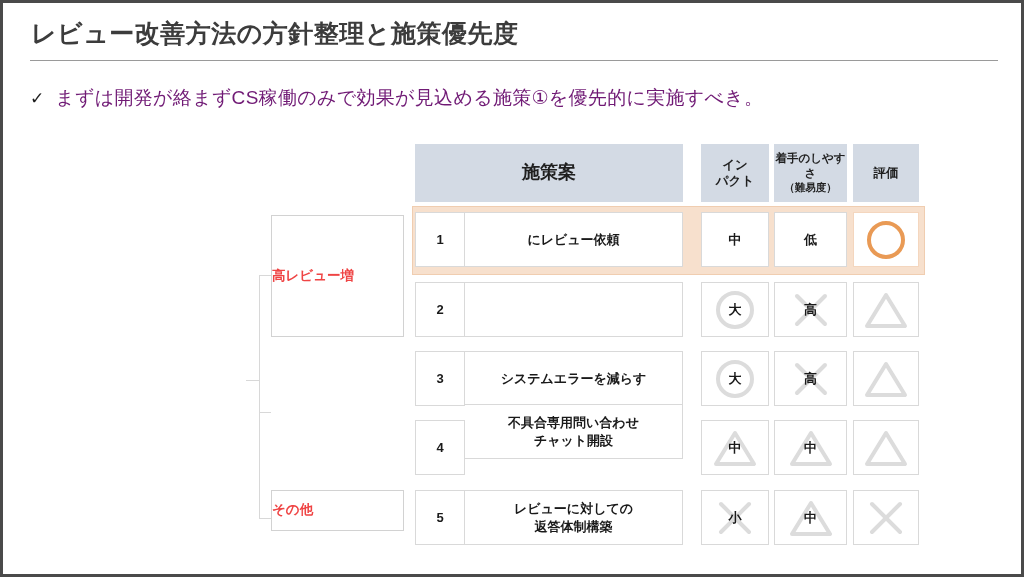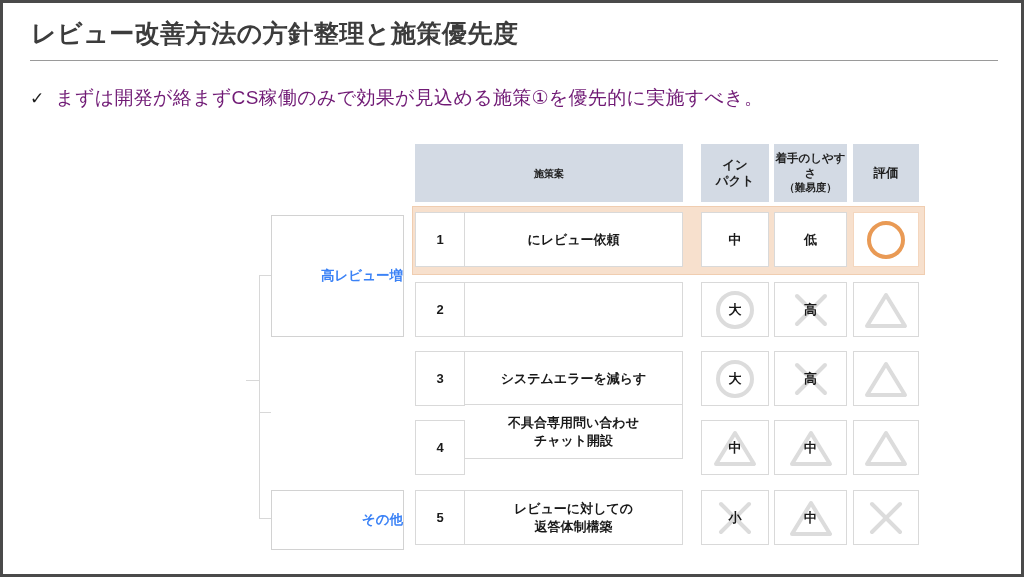--- a/index.html
+++ b/index.html
@@ -62,43 +62,43 @@
   }
 
   
   .box {
     position: absolute;
     box-sizing: border-box;
     background: #ffffff;
     border: 1px solid #d2d2d2;
     display: flex;
     align-items: center;
-    justify-content: flex-end;
+    justify-content: flex-start;
     text-align: center;
-    color: #3b82f6;
+    color: #ef4444;
     font-weight: bold;
     line-height: 1.35;
   }
 
   
   #root-box {
     left: 108px;
     top: 212px;
     width: 135px;
     height: 331px;
     font-size: 13px;
   }
   .branch-box {
     left: 268px;
     width: 133px;
     font-size: 13.5px;
   }
   #branch-0 { top: 212px; height: 122px; }
   #branch-1 { top: 347px; height: 126px; }
-  #branch-2 { top: 487px; height: 60px; }
+  #branch-2 { top: 487px; height: 41px; }
 
   
   .conn {
     position: absolute;
     background: #d8d8d8;
   }
 
   
   .hdr {
     position: absolute;
@@ -108,21 +108,21 @@
     align-items: center;
     justify-content: center;
     text-align: center;
     font-size: 12.5px;
     font-weight: bold;
     color: #1f1f1f;
     line-height: 1.3;
     top: 141px;
     height: 58px;
   }
-  #hdr-plan  { left: 412px; width: 268px; font-size: 10px; }
+  #hdr-plan  { left: 412px; width: 268px; font-size: 18px; }
   #hdr-imp   { left: 698px; width: 68px; }
   #hdr-ease  { left: 771px; width: 73px; font-size: 11.5px; }
   #hdr-eval  { left: 850px; width: 66px; text-align: right; }
   #hdr-ease .sub { font-size: 10.5px; }
 
   .row-band {
     position: absolute;
     left: 409px;
     width: 513px;
     box-sizing: border-box;

